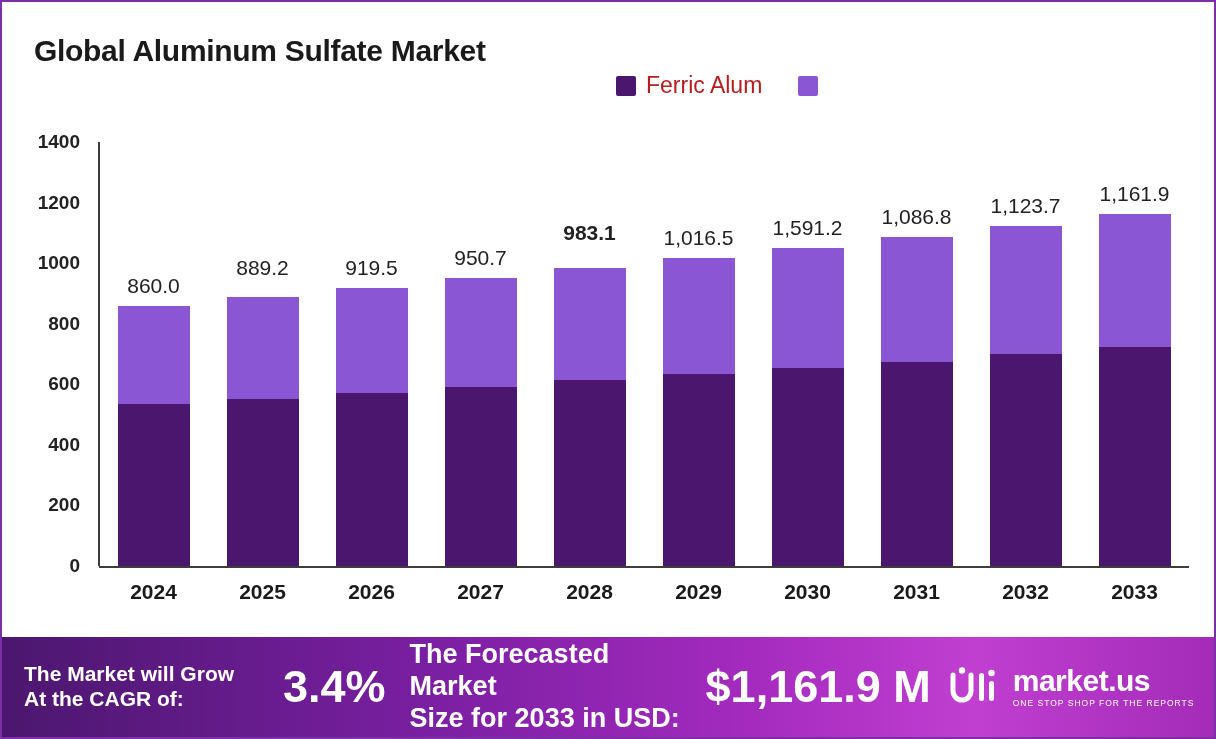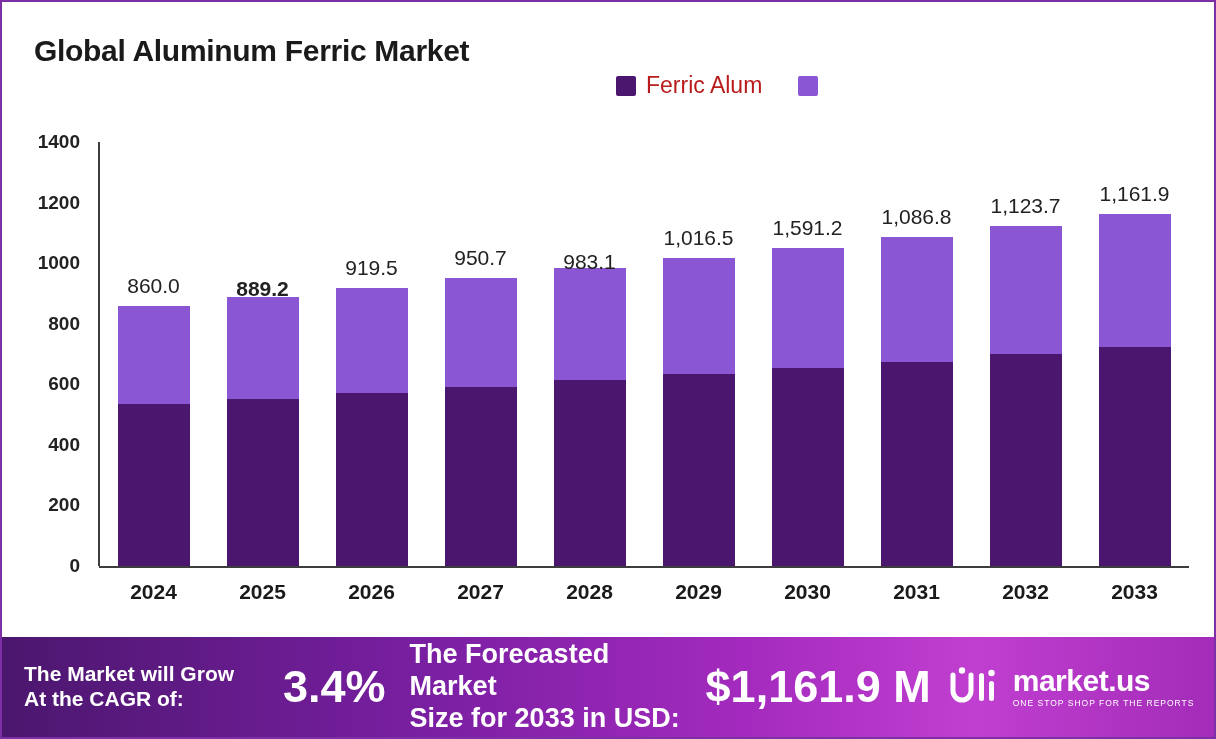--- a/index.html
+++ b/index.html
@@ -166,21 +166,21 @@
     margin-top: 2px;
   }
 </style>
 </head>
 <body>
 
 <div class="frame">
 
   <div class="chart-area">
 
-    <div class="title">Global Aluminum Ferric Market</div>
+    <div class="title">Global Aluminum Sulfate Market</div>
 
     <div class="legend">
       <div class="legend-item">
         <span class="legend-swatch" style="background:#4b176e"></span>
         <span class="legend-label">Ferric Alum</span>
       </div>
       <div class="legend-item">
         <span class="legend-swatch" style="background:#8a56d4"></span>
       </div>
     </div>
@@ -200,42 +200,42 @@
       </div>
     <div class="bars" id="bars">
         <div class="bar-group">
           <div class="bar-total" style="bottom: 268.457px;">860.0</div>
           <div class="bar-stack">
             <div class="seg-top" style="height: 98.4286px; background: rgb(138, 86, 212);"></div>
             <div class="seg-bottom" style="height: 162.029px; background: rgb(75, 23, 110);"></div>
           </div>
         </div>
         <div class="bar-group">
-          <div class="bar-total" style="bottom: 265px; font-weight: bold;">889.2</div>
+          <div class="bar-total" style="bottom: 286px;">889.2</div>
           <div class="bar-stack">
             <div class="seg-top" style="height: 102.123px; background: rgb(138, 86, 212);"></div>
             <div class="seg-bottom" style="height: 167.177px; background: rgb(75, 23, 110);"></div>
           </div>
         </div>
         <div class="bar-group">
           <div class="bar-total" style="bottom: 286.477px;">919.5</div>
           <div class="bar-stack">
             <div class="seg-top" style="height: 105.243px; background: rgb(138, 86, 212);"></div>
             <div class="seg-bottom" style="height: 173.234px; background: rgb(75, 23, 110);"></div>
           </div>
         </div>
         <div class="bar-group">
           <div class="bar-total" style="bottom: 295.926px;">950.7</div>
           <div class="bar-stack">
             <div class="seg-top" style="height: 108.635px; background: rgb(138, 86, 212);"></div>
             <div class="seg-bottom" style="height: 179.291px; background: rgb(75, 23, 110);"></div>
           </div>
         </div>
         <div class="bar-group">
-          <div class="bar-total" style="bottom: 292px;">983.1</div>
+          <div class="bar-total" style="bottom: 321px; font-weight: bold;">983.1</div>
           <div class="bar-stack">
             <div class="seg-top" style="height: 111.785px; background: rgb(138, 86, 212);"></div>
             <div class="seg-bottom" style="height: 185.954px; background: rgb(75, 23, 110);"></div>
           </div>
         </div>
         <div class="bar-group">
           <div class="bar-total" style="bottom: 315.854px;">1,016.5</div>
           <div class="bar-stack">
             <div class="seg-top" style="height: 116.146px; background: rgb(138, 86, 212);"></div>
             <div class="seg-bottom" style="height: 191.709px; background: rgb(75, 23, 110);"></div>

